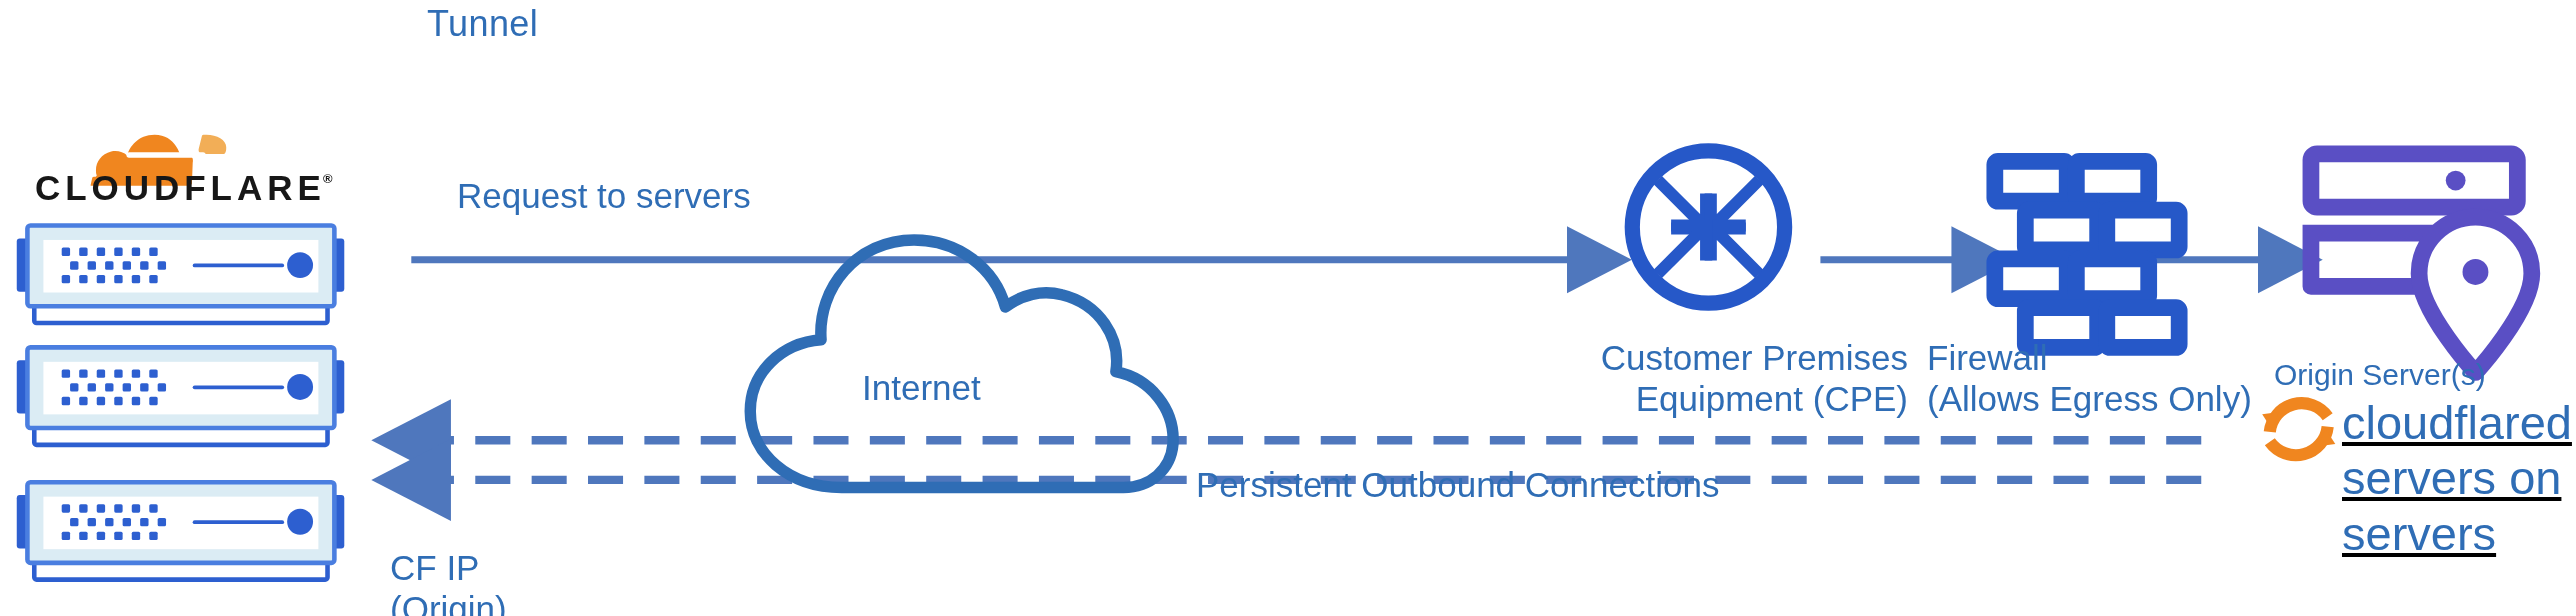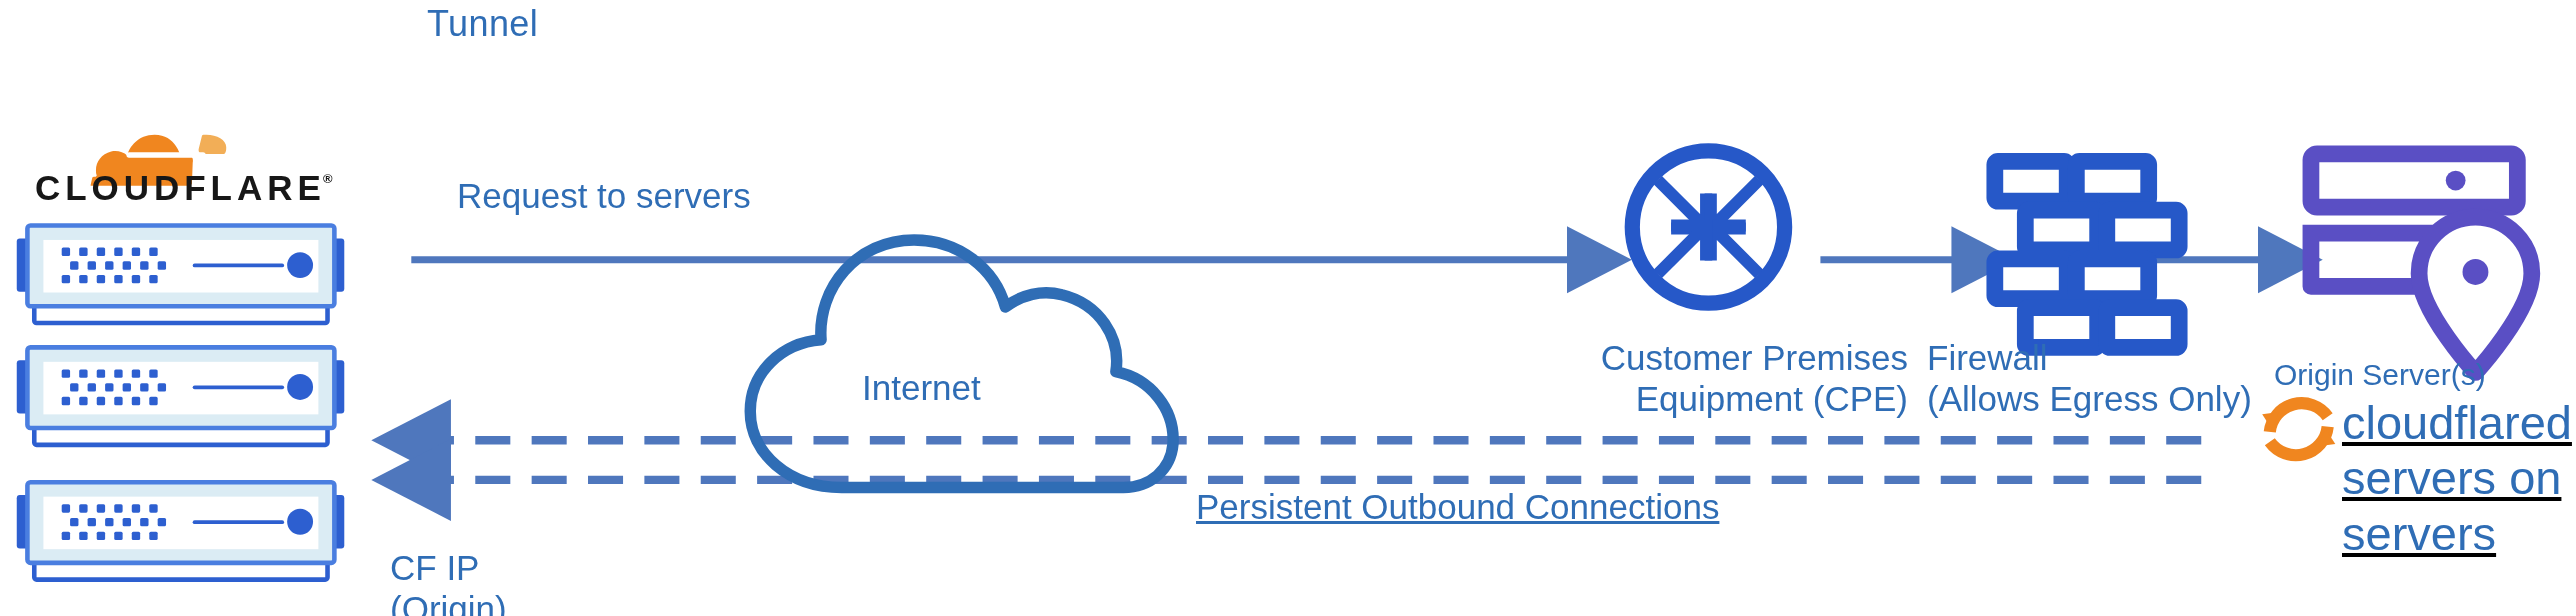--- a/index.html
+++ b/index.html
@@ -11,21 +11,21 @@
   .abs{position:absolute;}
   .txt{color:#2f6db5;line-height:1.18;white-space:pre;}
   #title{left:427px;top:3px;font-size:36px;color:#2f6db5;font-weight:400;letter-spacing:0.4px;}
   #req-label{left:457px;top:175px;font-size:35px;}
   #internet-label{left:862px;top:367px;font-size:35px;}
   #cpe-label{left:1558px;top:337px;font-size:35px;text-align:right;width:350px;}
   #fw-label{left:1927px;top:337px;font-size:35px;text-align:left;width:350px;}
   #origin-label{left:2274px;top:337px;font-size:30px;margin-top:20px;}
   #cfd-label{left:2342px;top:395px;font-size:47px;width:229px;text-decoration:underline;}
   #cfip-label{left:390px;top:503px;font-size:35px;margin-top:44px;}
-  #pers-label{left:1196px;top:486px;font-size:35px;text-decoration:underline;}
+  #pers-label{left:1196px;top:464px;font-size:35px;}
   svg{display:block;}
 </style>
 </head>
 <body>
 
 <div id="stage">
 
   <div class="abs txt" id="title">Tunnel</div>
 
   <svg class="abs" style="left:0;top:0;" width="2576" height="617" viewBox="0 0 3382 810">

